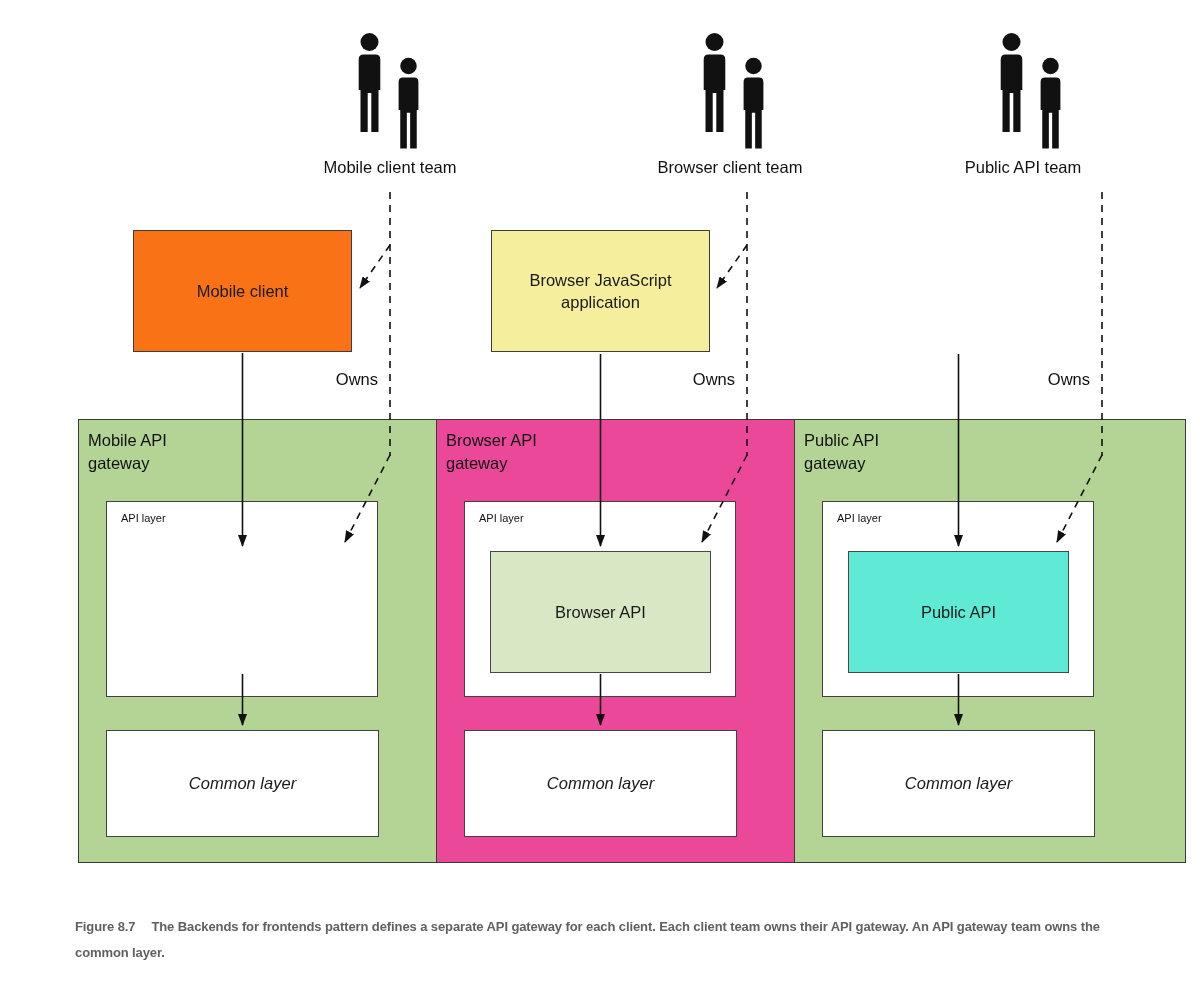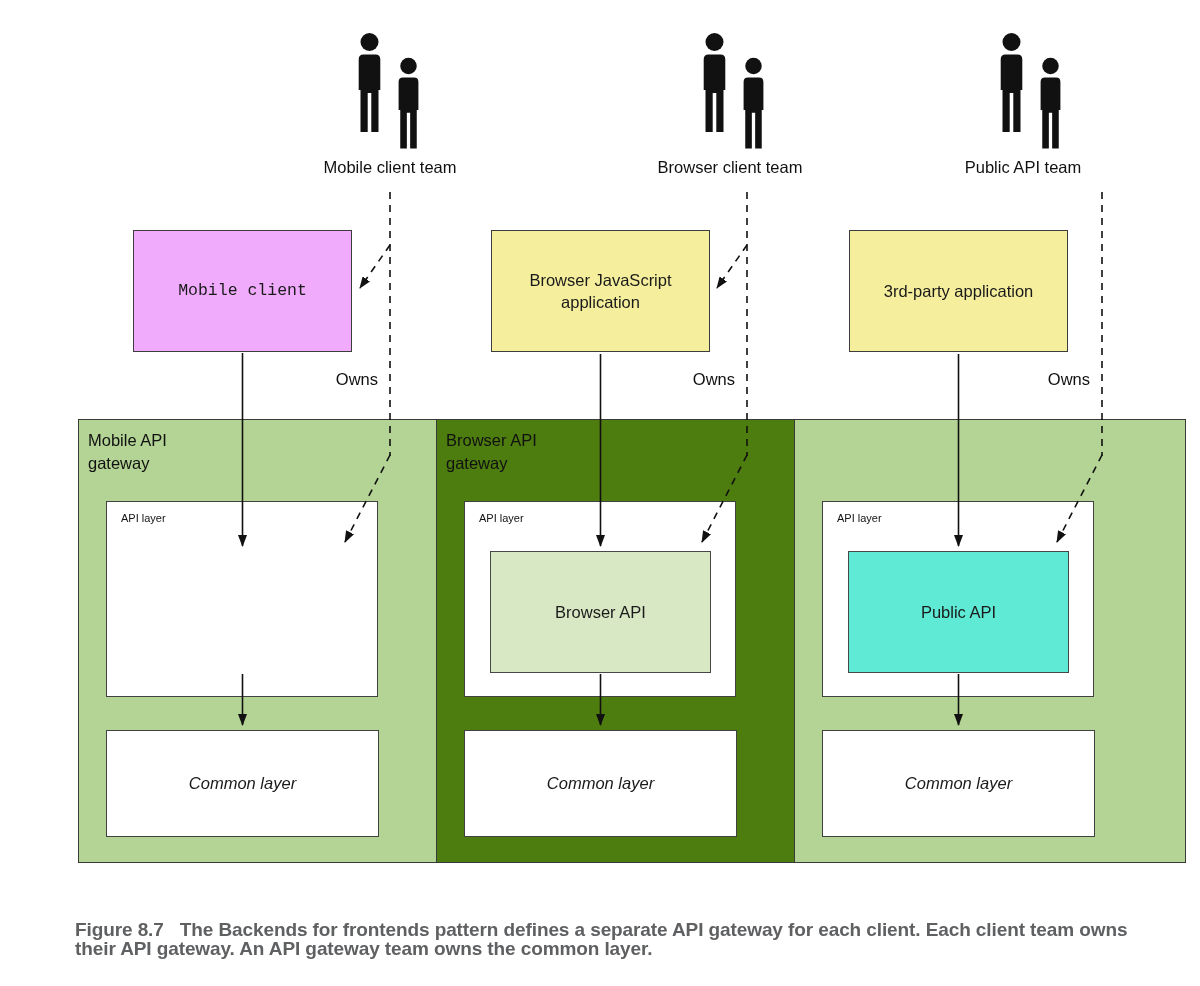--- a/index.html
+++ b/index.html
@@ -64,21 +64,21 @@
     font-size:16.5px;text-align:center;font-style:italic;
   }
   
   .overlay{
     position:absolute;left:0;top:0;width:1200px;height:986px;
     pointer-events:none;z-index:5;
   }
   
   .caption{
     position:absolute;left:75px;top:901px;width:1072px;
-    font-size:19px;font-weight:bold;line-height:19px;
+    font-size:13px;font-weight:bold;line-height:26px;
     color:#5f6062;letter-spacing:-0.1px;
   }
   .cap-label{margin-right:16px;}
 </style>
 </head>
 <body>
 
 <div class="canvas">
 
   <svg class="person" style="left:351px;top:33px" width="37" height="102" viewBox="0 0 60 170">
@@ -109,54 +109,52 @@
   </svg>
 
   <div class="team-label tl1">Mobile client team</div>
   <div class="team-label tl2">Browser client team</div>
   <div class="team-label tl3">Public API team</div>
 
   <div class="owns ow1">Owns</div>
   <div class="owns ow2">Owns</div>
   <div class="owns ow3">Owns</div>
 
-  <div class="client cl1" style="background: #f0abfc; font-family: Liberation Mono, monospace;">
+  <div class="client cl1" style="background: #f97316;">
     <span>Mobile client</span>
   </div>
   <div class="client cl2" style="background: rgb(245, 239, 157); text-align: center;">
     <span>Browser JavaScript application</span>
-  </div>
-  <div class="client cl3" style="background: rgb(245, 239, 157);">
-    <span>3rd-party application</span>
   </div>
 
   <div class="gateway gw1" style="background: rgb(179, 212, 148);">
     <div class="gateway-label">Mobile API gateway</div>
     <div class="api-layer">
       <div class="api-layer-label">API layer</div>
     </div>
     <div class="common">
       <span>Common layer</span>
     </div>
   </div>
 
-  <div class="gateway gw2" style="background: #4d7c0f; padding-left: 36px;">
+  <div class="gateway gw2" style="background: #ec4899; padding-left: 36px;">
     <div class="gateway-label">Browser API gateway</div>
     <div class="api-layer">
       <div class="api-layer-label">API layer</div>
       <div class="api-box" style="background: rgb(217, 232, 196);">
         <span>Browser API</span>
       </div>
     </div>
     <div class="common">
       <span>Common layer</span>
     </div>
   </div>
 
   <div class="gateway gw3" style="background: rgb(179, 212, 148);">
+    <div class="gateway-label">Public API gateway</div>
     <div class="api-layer">
       <div class="api-layer-label">API layer</div>
       <div class="api-box" style="background: #5eead4;">
         <span>Public API</span>
       </div>
     </div>
     <div class="common">
       <span>Common layer</span>
     </div>
   </div>

